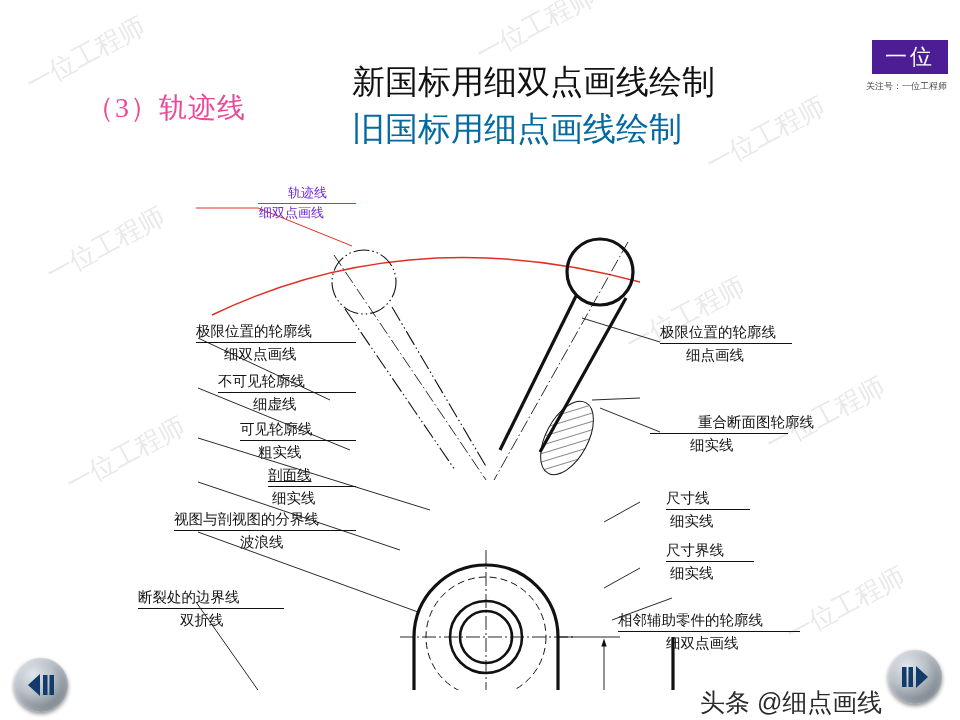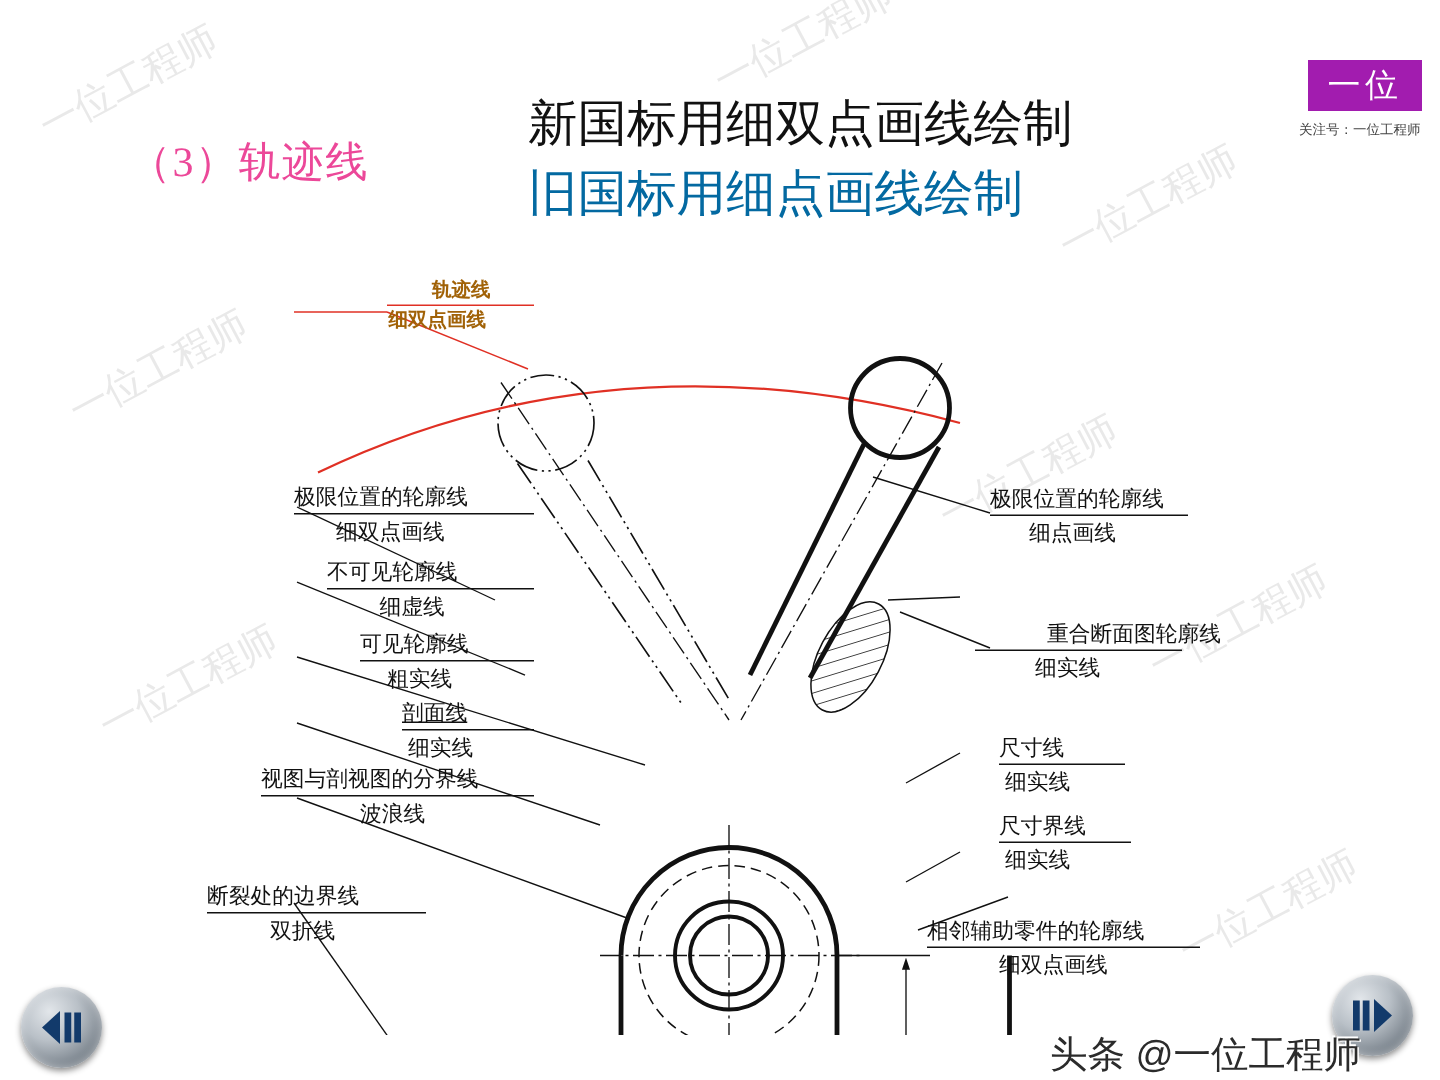--- a/index.html
+++ b/index.html
@@ -12,33 +12,33 @@
       transform:rotate(-28deg);transform-origin:left top;pointer-events:none;
       font-family:"Liberation Serif",serif;}
 
   
   #title-main{position:absolute;left:86px;top:46px;font-size:28px;color:#ec4899;
       letter-spacing:1px;white-space:nowrap;margin-top:43px;}
   #title-sub1{position:absolute;left:352px;top:60px;font-size:33px;color:#111;white-space:nowrap;}
   #title-sub2{position:absolute;left:352px;top:107px;font-size:33px;color:#0369a1;white-space:nowrap;}
 
   
-  #logo-box{position:absolute;left:872px;top:40px;width:76px;height:34px;background:#a21caf;}
+  #logo-box{position:absolute;left:872px;top:40px;width:76px;height:34px;background:#4c1d95;}
   #logo-text{position:absolute;left:0;top:0;width:76px;height:34px;color:#fff;
       font-size:22px;line-height:34px;text-align:center;letter-spacing:3px;}
   #logo-caption{position:absolute;left:866px;top:80px;width:92px;text-align:left;
       font-size:9px;color:#444;white-space:nowrap;}
 
   
   #drawing{position:absolute;left:0;top:150px;width:960px;height:540px;}
 
   
   .ann{position:absolute;font-size:14.5px;color:#111;white-space:nowrap;
        font-family:"Liberation Serif",serif;}
-  .ann.red{color:#a16207;font-weight:bold;font-size:13px;}
+  .ann.red{color:#6d28d9;font-weight:normal;font-size:13px;}
 
   
   .navbtn{position:absolute;width:54px;height:54px;border-radius:50%;
       background:radial-gradient(circle at 35% 30%,#e2e6ea 0%,#b9c0c7 38%,#7d868f 72%,#4e565e 100%);
       box-shadow:0 2px 4px rgba(0,0,0,.45), inset 0 0 6px rgba(255,255,255,.55);}
   #btn-prev{left:14px;top:658px;}
   #btn-next{left:888px;top:650px;}
   .navbtn svg{position:absolute;left:0;top:0;}
 
   
@@ -220,15 +220,15 @@
   </div>
 
   <div class="navbtn" id="btn-next">
     <svg width="54" height="54" viewBox="0 0 54 54">
       <path d="M28,16 L28,38 L40,27 Z" fill="#123a6b"></path>
       <rect x="20.5" y="17" width="4.5" height="20" fill="#123a6b"></rect>
       <rect x="14" y="17" width="4.5" height="20" fill="#123a6b"></rect>
     </svg>
   </div>
 
-  <div id="footer-brand">头条 @一位工程师</div>
+  <div id="footer-brand">头条 @细点画线</div>
 
 </div>
 
 </body></html>

